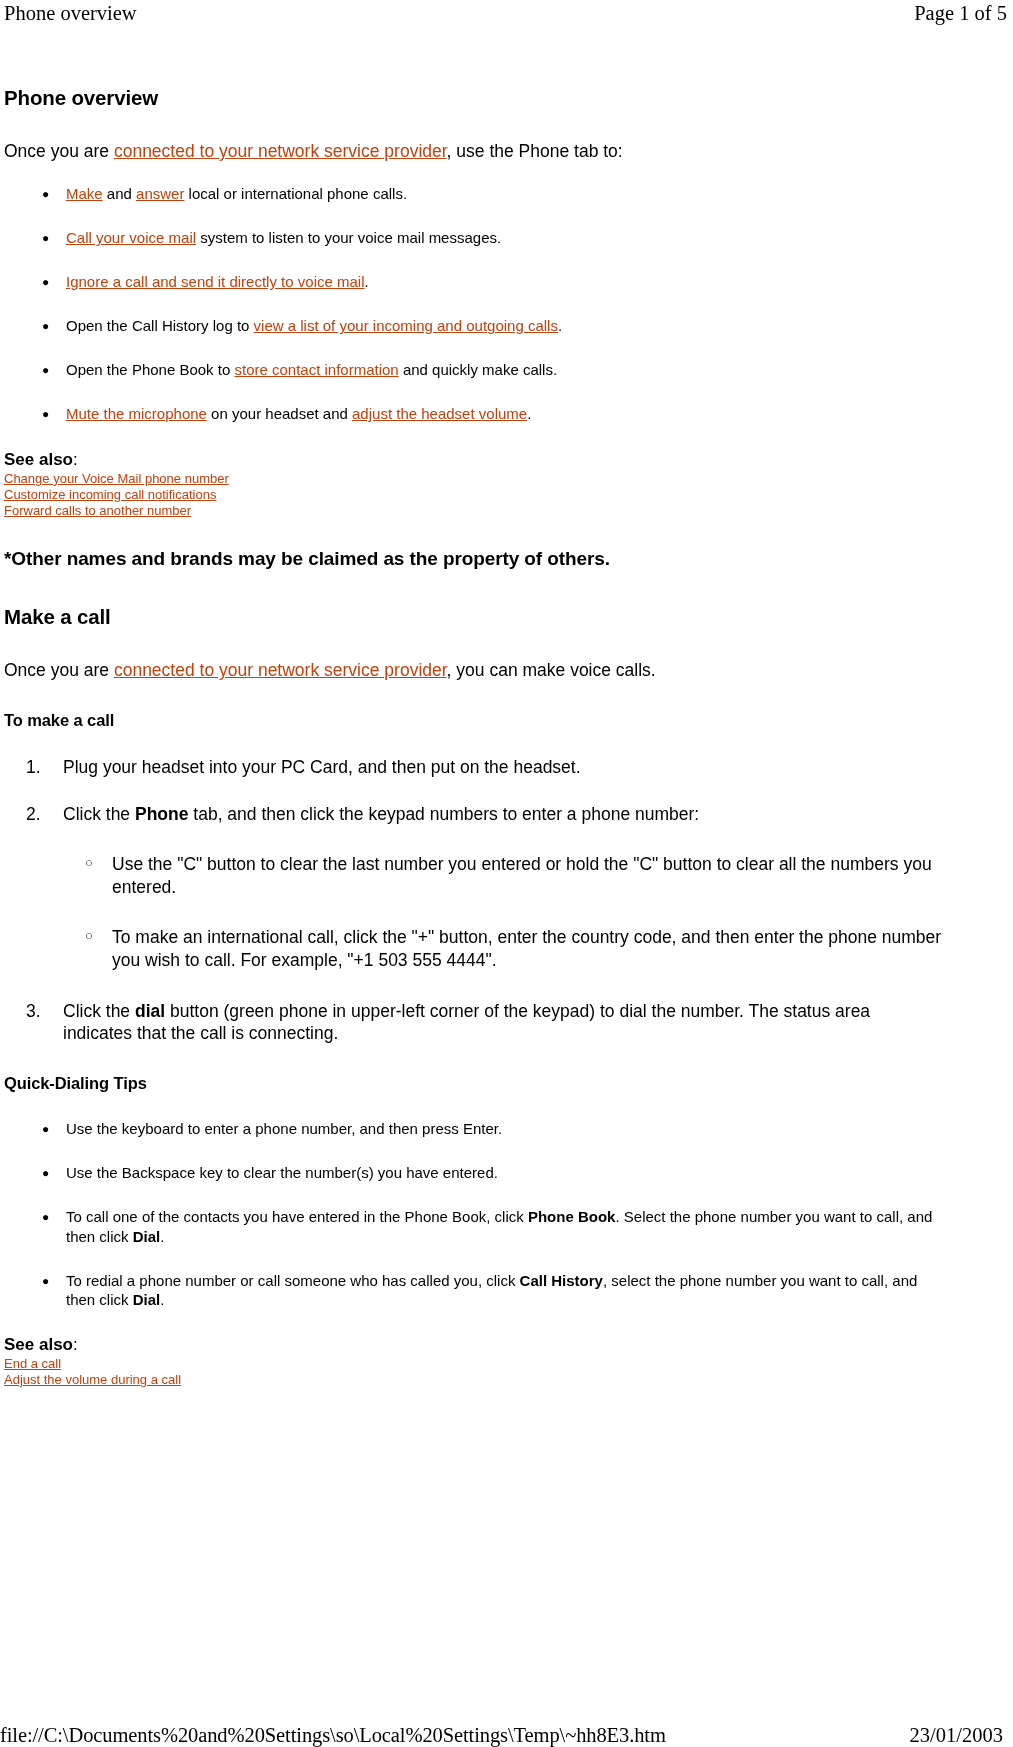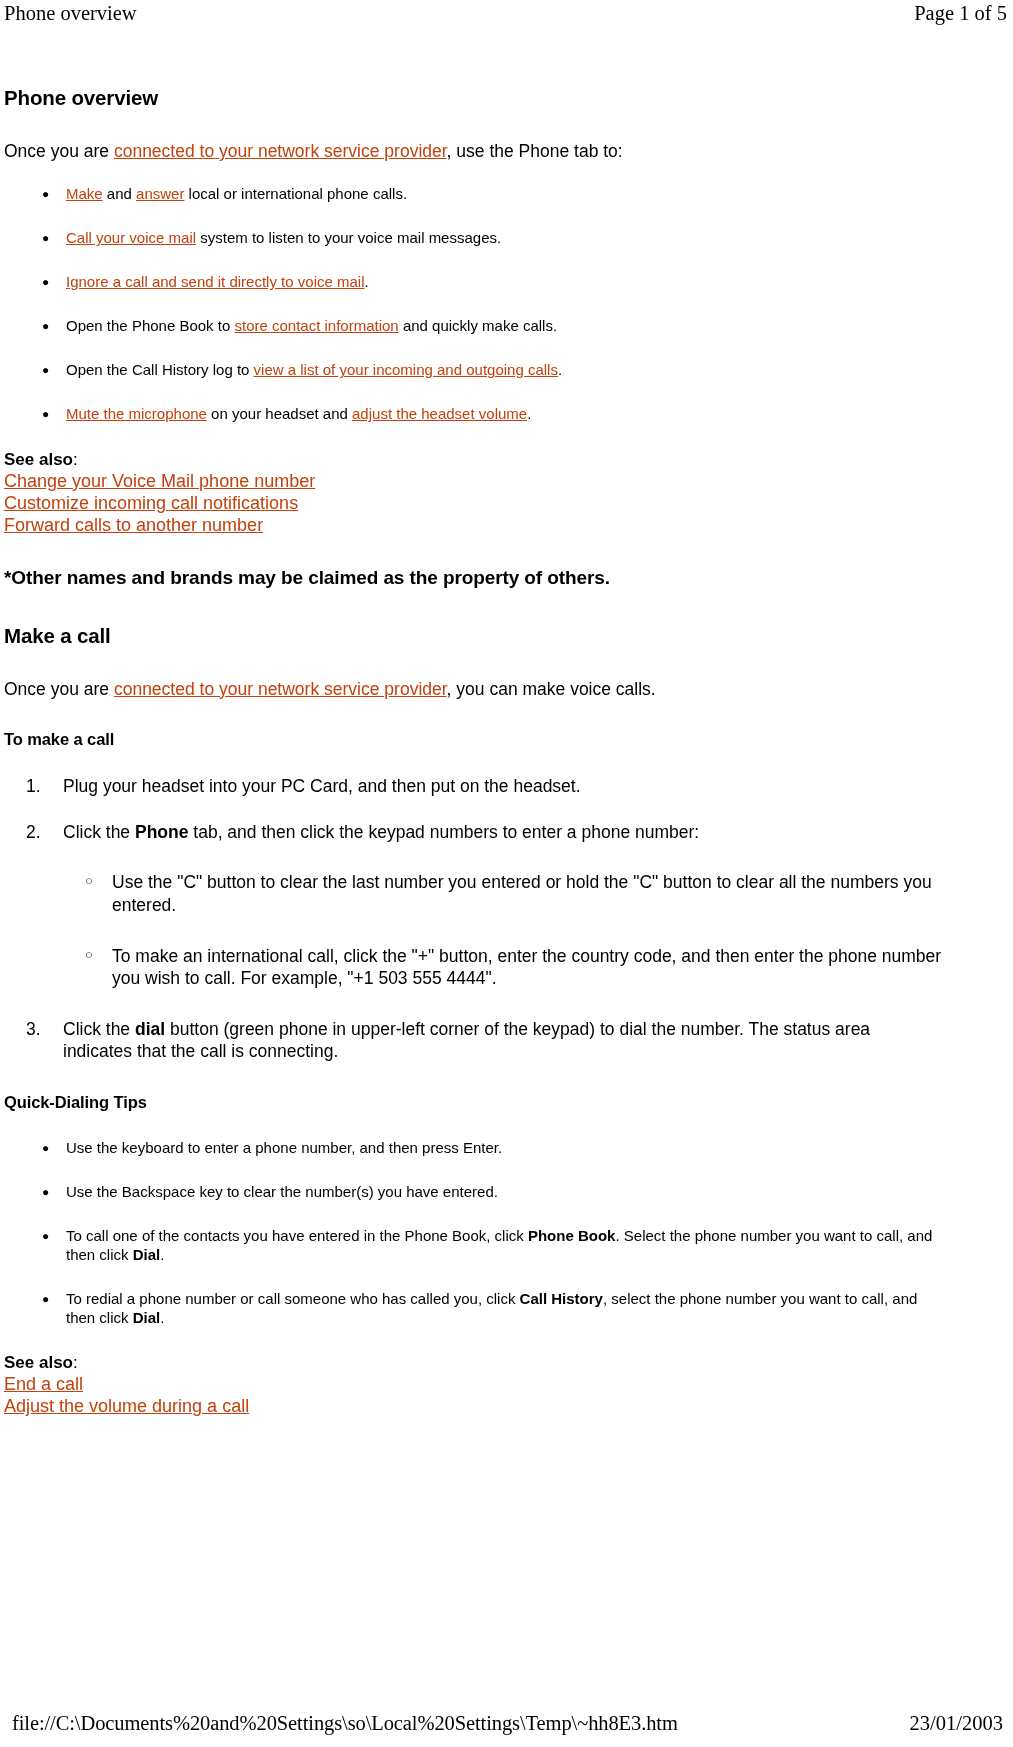--- a/index.html
+++ b/index.html
@@ -28,22 +28,22 @@
     display: flex;
     justify-content: space-between;
     align-items: baseline;
     box-sizing: border-box;
   }
   .print-header {
     top: 0px;
     padding: 2px 6px 0 4px;
   }
   .print-footer {
-    bottom: 12px;
-    padding: 0 6px 0 12px;
+    bottom: 0;
+    padding: 0 6px 0 0;
   }
   .print-footer .footer-path {
     letter-spacing: -0.1px;
   }
   .print-footer .footer-date {
     padding-right: 4px;
   }
 
   
   .doc {
@@ -154,21 +154,21 @@
   .see-also-label {
     font-size: 17px;
     line-height: 1.2;
     margin: 0 0 1px 0;
   }
   .see-also-label b {
     font-weight: bold;
   }
   .see-also-block a.doc-link {
     display: block;
-    font-size: 18px;
+    font-size: 13px;
     line-height: 1.22;
   }
 
   .footnote {
     font-size: 19px;
     line-height: 1.2;
     margin: 30px 0 0 0;
     font-weight: bold;
     letter-spacing: -0.1px;
   }
@@ -191,23 +191,23 @@
 
   <p class="doc-p"><span>Once you are </span><a class="doc-link" href="#">connected to your network service provider</a><span>, use the Phone tab to:</span></p>
 
   <ul class="doc-ul">
     <li><a class="doc-link" href="#">Make</a><span> and </span><a class="doc-link" href="#">answer</a><span> local or international phone calls.</span></li>
 
     <li><a class="doc-link" href="#">Call your voice mail</a><span> system to listen to your voice mail messages.</span></li>
 
     <li><a class="doc-link" href="#">Ignore a call and send it directly to voice mail</a><span>.</span></li>
 
+    <li><span>Open the Call History log to </span><a class="doc-link" href="#">view a list of your incoming and outgoing calls</a><span>.</span></li>
+
     <li><span>Open the Phone Book to </span><a class="doc-link" href="#">store contact information</a><span> and quickly make calls.</span></li>
-
-    <li><span>Open the Call History log to </span><a class="doc-link" href="#">view a list of your incoming and outgoing calls</a><span>.</span></li>
 
     <li><a class="doc-link" href="#">Mute the microphone</a><span> on your headset and </span><a class="doc-link" href="#">adjust the headset volume</a><span>.</span></li>
   </ul>
 
   <div class="see-also-block">
     <div class="see-also-label"><b>See also</b><span>:</span></div>
     <a class="doc-link" href="#">Change your Voice Mail phone number</a>
     <a class="doc-link" href="#">Customize incoming call notifications</a>
     <a class="doc-link" href="#">Forward calls to another number</a>
   </div>

